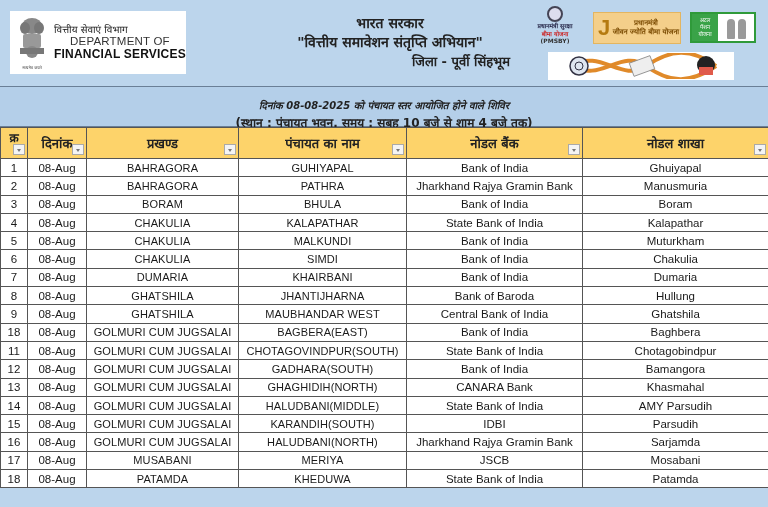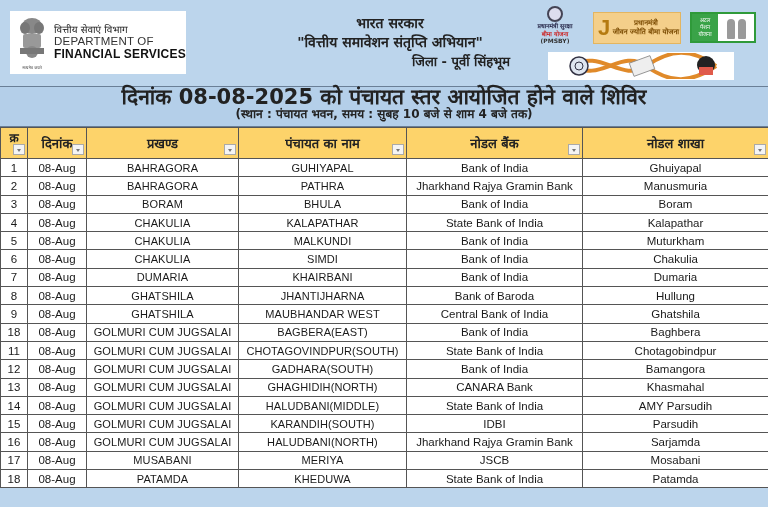--- a/index.html
+++ b/index.html
@@ -6,21 +6,21 @@
   html, body { width: 768px; height: 507px; overflow: hidden; background: #bcd5ec; }
   body { font-family: "Liberation Sans", "DejaVu Sans", sans-serif; color: #111; position: relative; }
 
   .banner { position: absolute; left: 0; top: 0; width: 768px; height: 84px; background: #bcd5ec; }
   .dfs-logo { position: absolute; left: 10px; top: 11px; width: 176px; height: 63px; background: #fff; display: flex; align-items: center; }
   .emblem { width: 36px; height: 58px; margin-left: 4px; display: flex; flex-direction: column; align-items: center; justify-content: center; }
   .emblem svg { width: 30px; height: 48px; }
   .emblem-cap { font-size: 4px; color: #333; margin-top: 1px; }
   .dfs-text { margin-left: 4px; line-height: 1.1; }
   .dfs-hindi { font-size: 10px; color: #222; font-family: "DejaVu Sans", sans-serif; }
-  .dfs-dept { font-size: 11.5px; color: #333; letter-spacing: 0.2px; }
+  .dfs-dept { font-size: 11.5px; color: #333; letter-spacing: 0.2px; text-align: center; }
   .dfs-fin { font-size: 12px; font-weight: bold; color: #111; letter-spacing: 0.2px; }
 
   .gov-title { position: absolute; left: 270px; top: 14px; width: 240px; text-align: center; font-family: "DejaVu Sans", sans-serif; font-weight: bold; color: #222; line-height: 19px; }
   .gov-title .l1 { font-size: 14px; }
   .gov-title .l2 { font-size: 14px; }
   .gov-title .l3 { font-size: 13px; text-align: right; }
 
   .pmsby { position: absolute; left: 523px; top: 6px; width: 64px; height: 44px; text-align: center; font-family: "DejaVu Sans", sans-serif; }
   .pmsby .seal { width: 16px; height: 16px; border-radius: 50%; border: 2px solid #445; margin: 0 auto; background: #dde; }
   .pmsby .t1 { font-size: 6px; color: #224; font-weight: bold; line-height: 8px; }
@@ -33,21 +33,21 @@
 
   .apy { position: absolute; left: 690px; top: 12px; width: 66px; height: 31px; border: 2px solid #2f9a3a; background: #fff; display: flex; }
   .apy .box { width: 26px; background: #3aa348; color: #fff; font-size: 5.5px; line-height: 7px; display: flex; align-items: center; justify-content: center; text-align: center; font-family: "DejaVu Sans", sans-serif; }
   .apy .figs { flex: 1; display: flex; align-items: flex-end; justify-content: center; gap: 3px; padding-bottom: 2px; }
   .apy .fig { width: 8px; height: 20px; background: #9a9a9a; border-radius: 4px 4px 1px 1px; }
 
   .cyber { position: absolute; left: 548px; top: 52px; width: 186px; height: 28px; background: #fff; display: flex; align-items: center; justify-content: center; }
   .cyber svg { width: 180px; height: 26px; }
 
   .title-band { position: absolute; left: 0; top: 86px; width: 768px; height: 41px; background: #b4cfe9; border-top: 1px solid #6a7f96; border-bottom: 1px solid #6a7f96; text-align: center; font-family: "DejaVu Sans", sans-serif; }
-  .title-main { font-size: 21px; font-weight: bold; color: #222; margin-top: 0; line-height: 20px; }
+  .title-main { font-size: 10px; font-weight: bold; color: #222; margin-top: 9px; line-height: 20px; font-style: italic; }
   .title-sub { font-size: 12px; font-weight: bold; color: #222; line-height: 14px; }
 
   table { position: absolute; left: 0; top: 127px; width: 768px; border-collapse: collapse; table-layout: fixed; }
   col.c0 { width: 27px; } col.c1 { width: 59px; } col.c2 { width: 152px; } col.c3 { width: 168px; } col.c4 { width: 176px; } col.c5 { width: 186px; }
   th { background: #fdd36a; height: 31px; border: 1px solid #555; font-family: "DejaVu Sans", sans-serif; font-size: 13px; font-weight: bold; color: #222; position: relative; text-align: center; vertical-align: middle; }
   th .dd { position: absolute; right: 2px; bottom: 3px; width: 12px; height: 11px; border: 1px solid #aaa; background: #f4f4f4; }
   th .dd::after { content: ""; position: absolute; left: 3px; top: 4px; border-left: 2.5px solid transparent; border-right: 2.5px solid transparent; border-top: 3px solid #777; }
   th.c0 { font-size: 12px; vertical-align: top; padding-top: 1px; }
   td { background: #fff; height: 18.3px; border: 1px solid #555; font-size: 11.5px; text-align: center; vertical-align: middle; white-space: nowrap; overflow: hidden; color: #1a1a1a; padding: 0; line-height: 16px; }
   td.block, td.panchayat { font-size: 11px; letter-spacing: 0.1px; }

